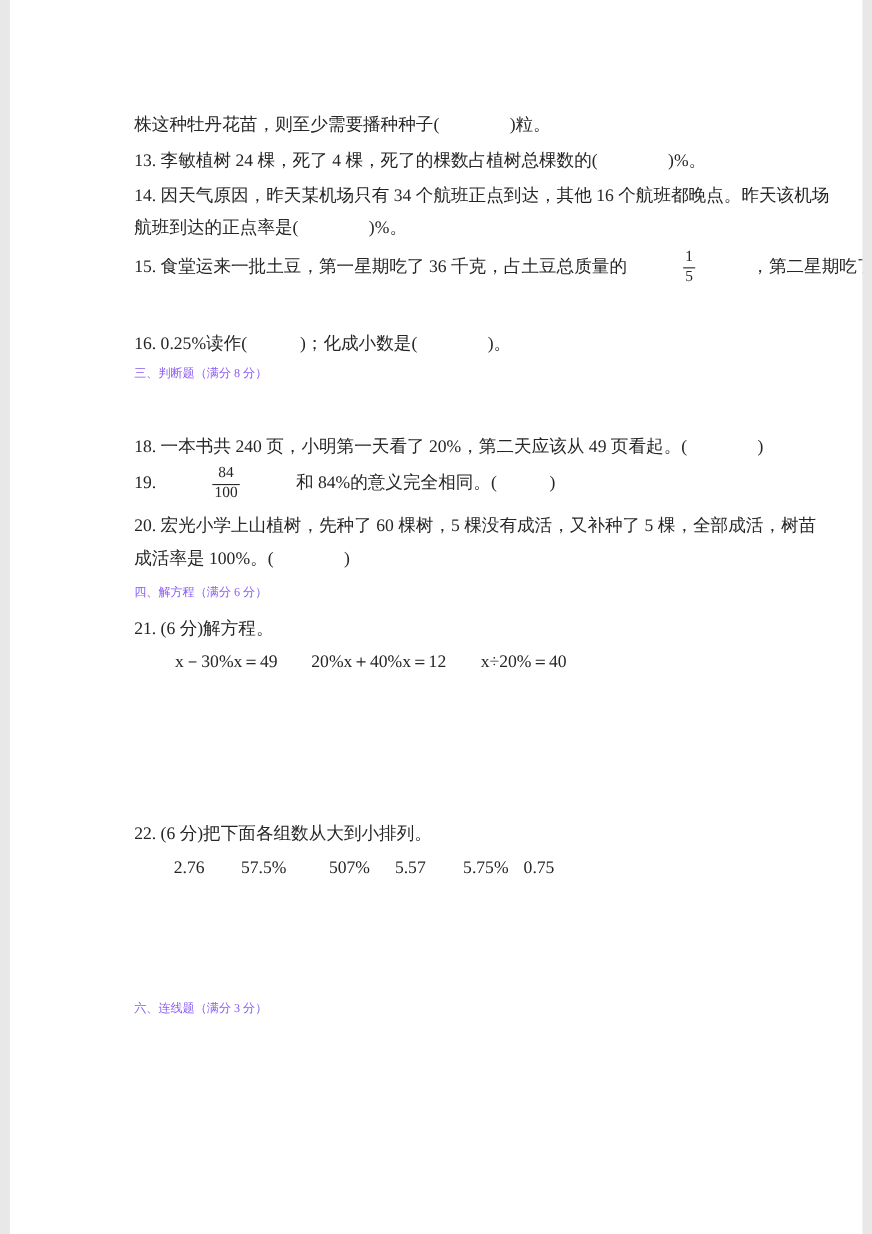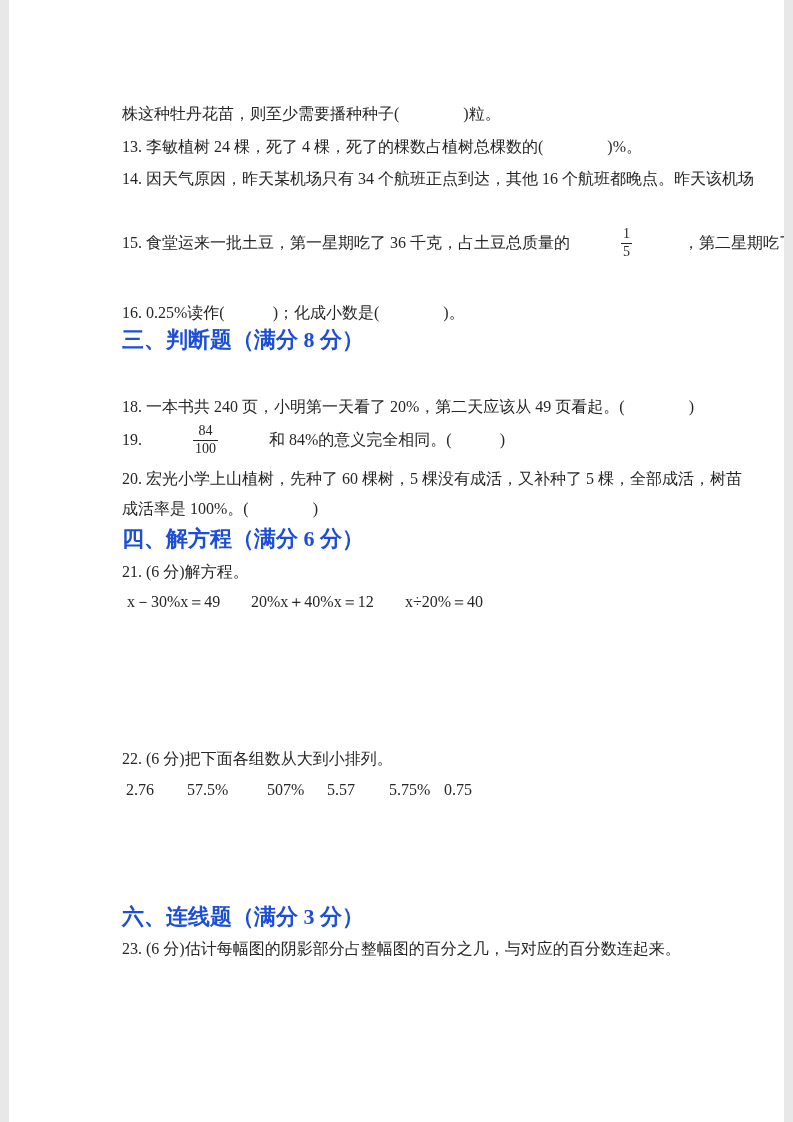--- a/index.html
+++ b/index.html
@@ -13,23 +13,23 @@
     font-size:16px;
     overflow:hidden;
   }
   .line{
     position:absolute;
     left:113px;
     white-space:nowrap;
     line-height:20px;
   }
   .heading{
-    font-weight:700;
-    font-size:22px;
-    color:#1d4ed8;
+    font-weight:400;
+    font-size:11px;
+    color:#8b5cf6;
   }
   .frac-line{
     display:flex;
     align-items:center;
     gap:47px;
   }
   .frac{
     display:inline-flex;
     flex-direction:column;
     align-items:center;
@@ -39,32 +39,34 @@
     margin:0 4px;
   }
   .frac .den{
     border-top:1px solid #262626;
     padding:0 2px;
   }
   .abs{
     position:absolute;
     white-space:nowrap;
     line-height:20px;
+    margin-left:32px;
   }
 </style>
 </head>
 <body>
 
 <div class="page">
 
   <div class="line" style="top:104px">株这种牡丹花苗，则至少需要播种种子(　　　　)粒。</div>
 
   <div class="line" style="top:137px">13. 李敏植树 24 棵，死了 4 棵，死了的棵数占植树总棵数的(　　　　)%。</div>
 
   <div class="line" style="top:169px">14. 因天气原因，昨天某机场只有 34 个航班正点到达，其他 16 个航班都晚点。昨天该机场</div>
+  <div class="line" style="top:198px">航班到达的正点率是(　　　　)%。</div>
 
   <div class="line frac-line" style="top:226px;height:34px">
     <span>15. 食堂运来一批土豆，第一星期吃了 36 千克，占土豆总质量的</span>
     <span class="frac">
       <span class="num">1</span>
       <span class="den">5</span>
     </span>
     <span>，第二星期吃了土豆总</span>
   </div>
 
@@ -100,15 +102,14 @@
 
   <span class="abs" style="top:780px;left:117px">2.76</span>
   <span class="abs" style="top:780px;left:178px">57.5%</span>
   <span class="abs" style="top:780px;left:258px">507%</span>
   <span class="abs" style="top:780px;left:318px">5.57</span>
   <span class="abs" style="top:780px;left:380px">5.75%</span>
   <span class="abs" style="top:780px;left:435px">0.75</span>
 
   <div class="line heading" style="top:907px">六、连线题（满分 3 分）</div>
 
-  <div class="line" style="top:939px">23. (6 分)估计每幅图的阴影部分占整幅图的百分之几，与对应的百分数连起来。</div>
 
 </div>
 
 </body></html>

